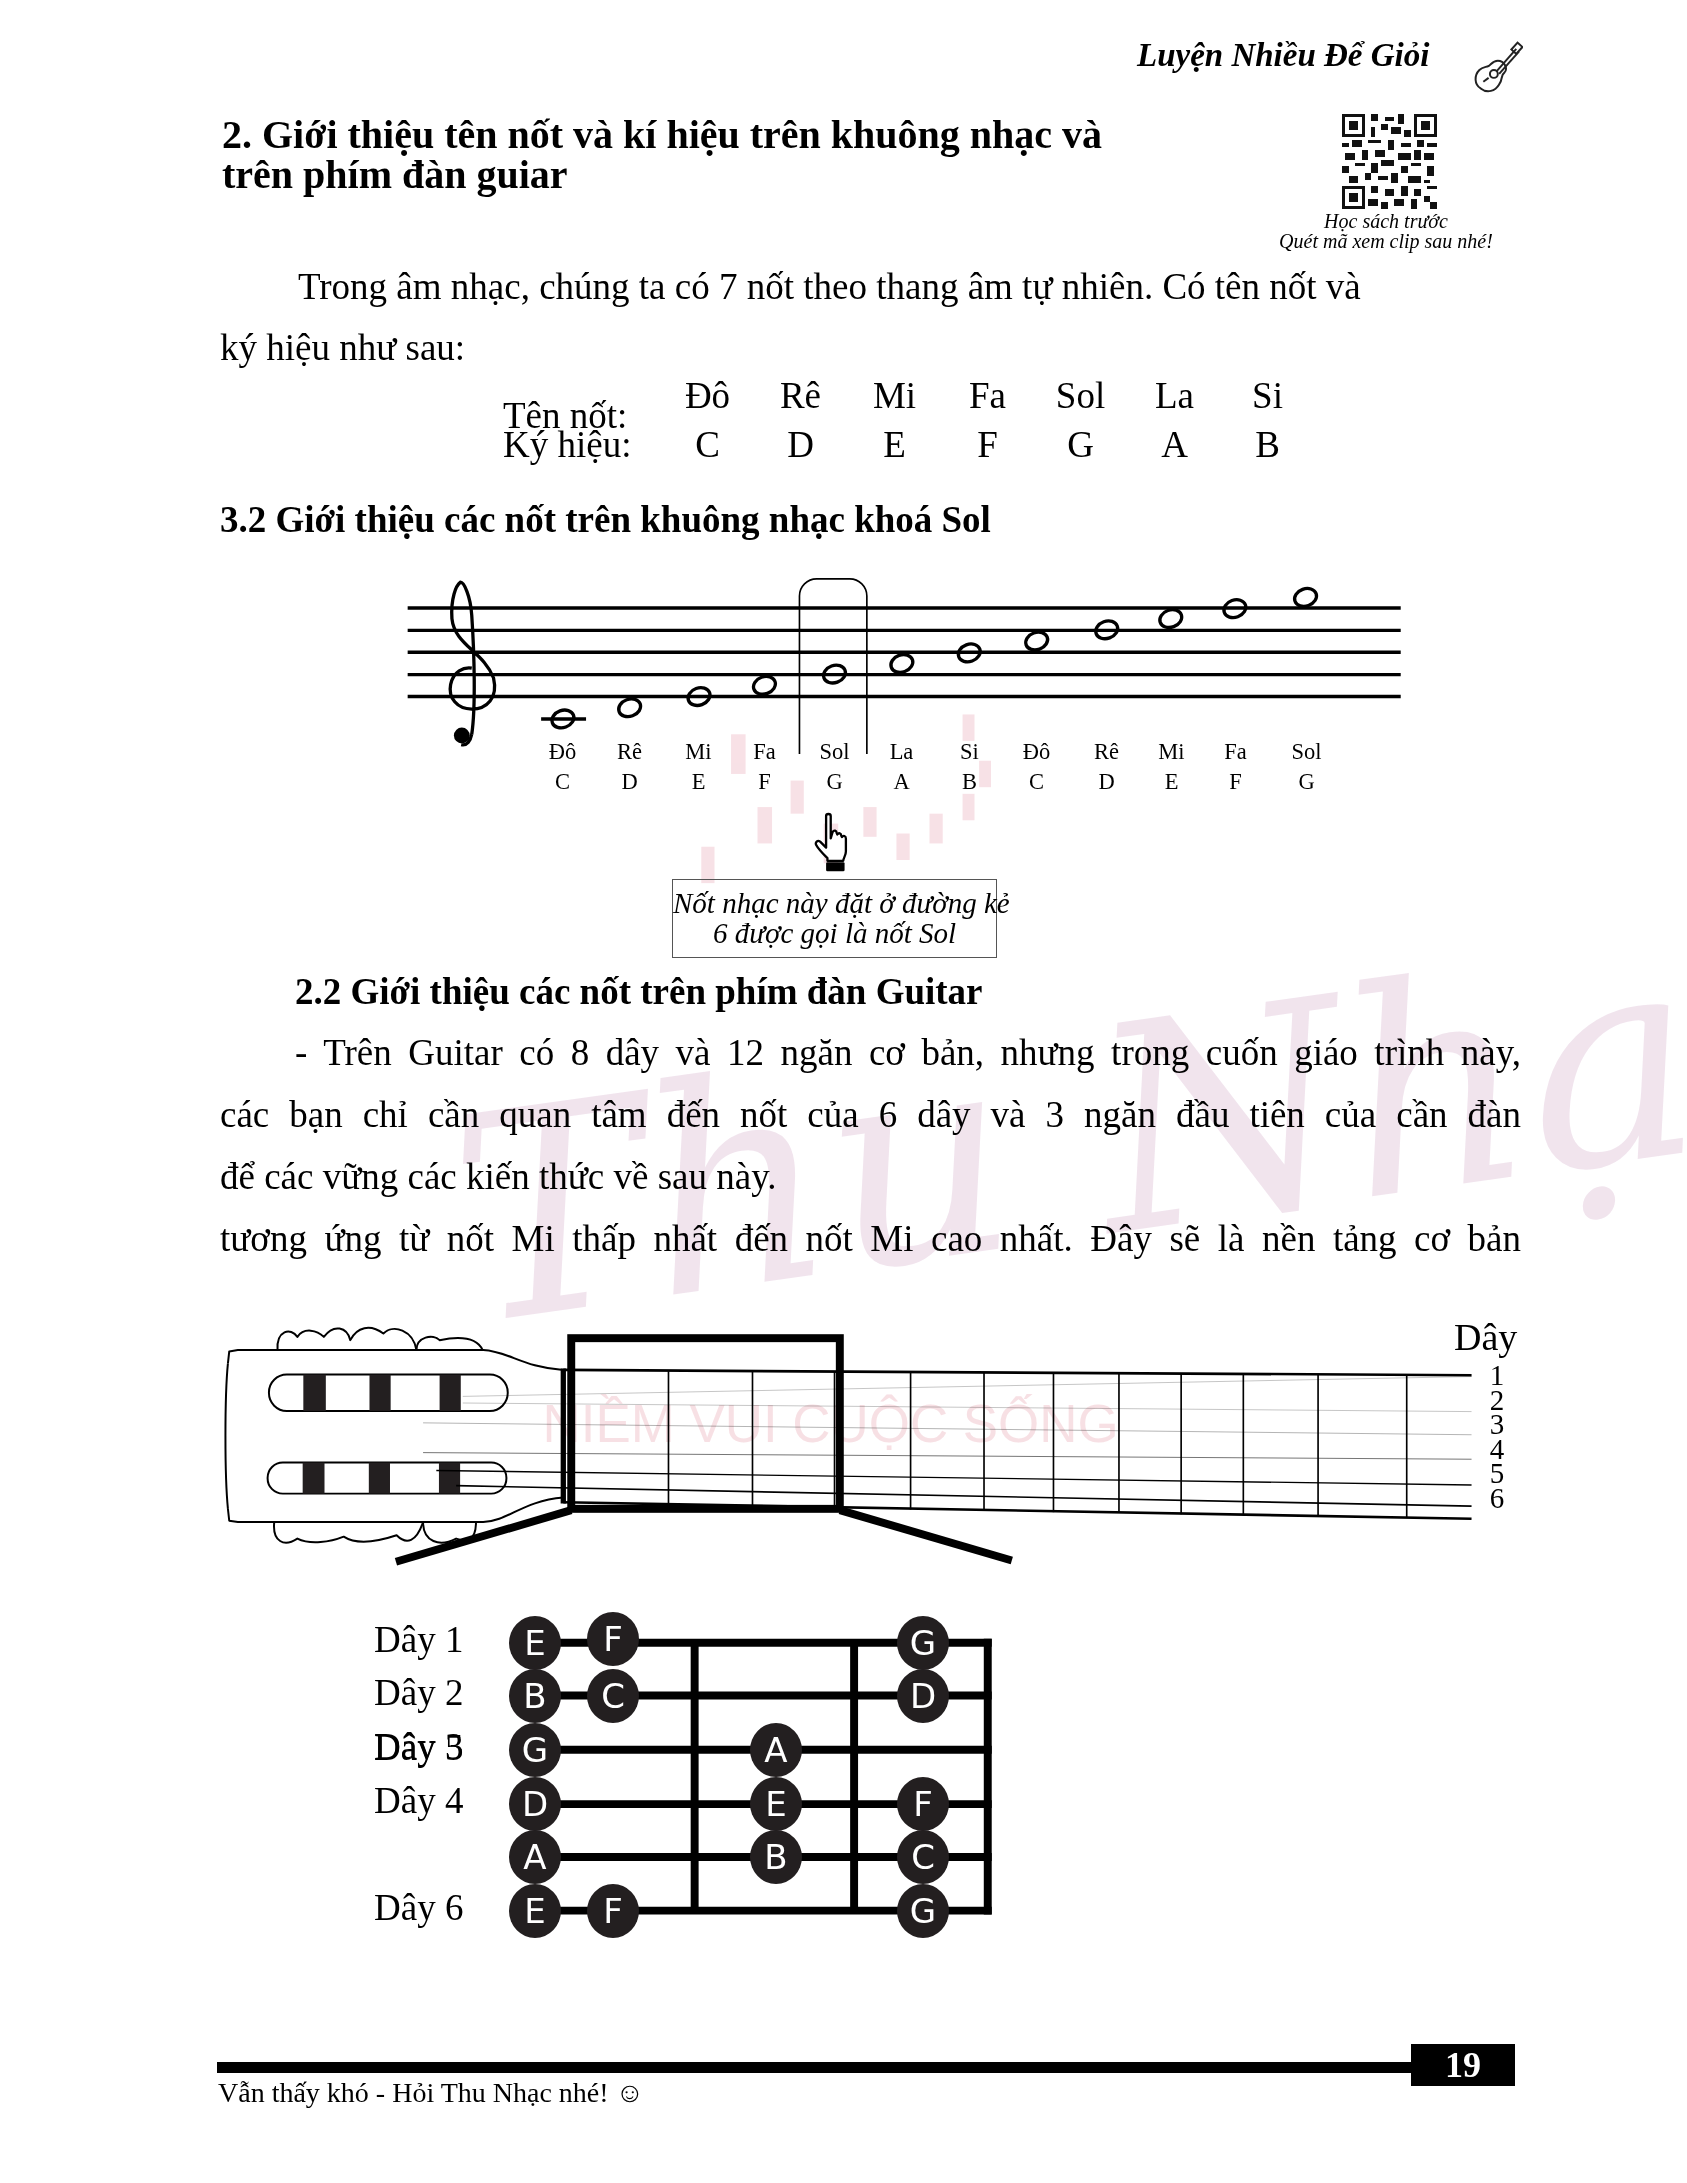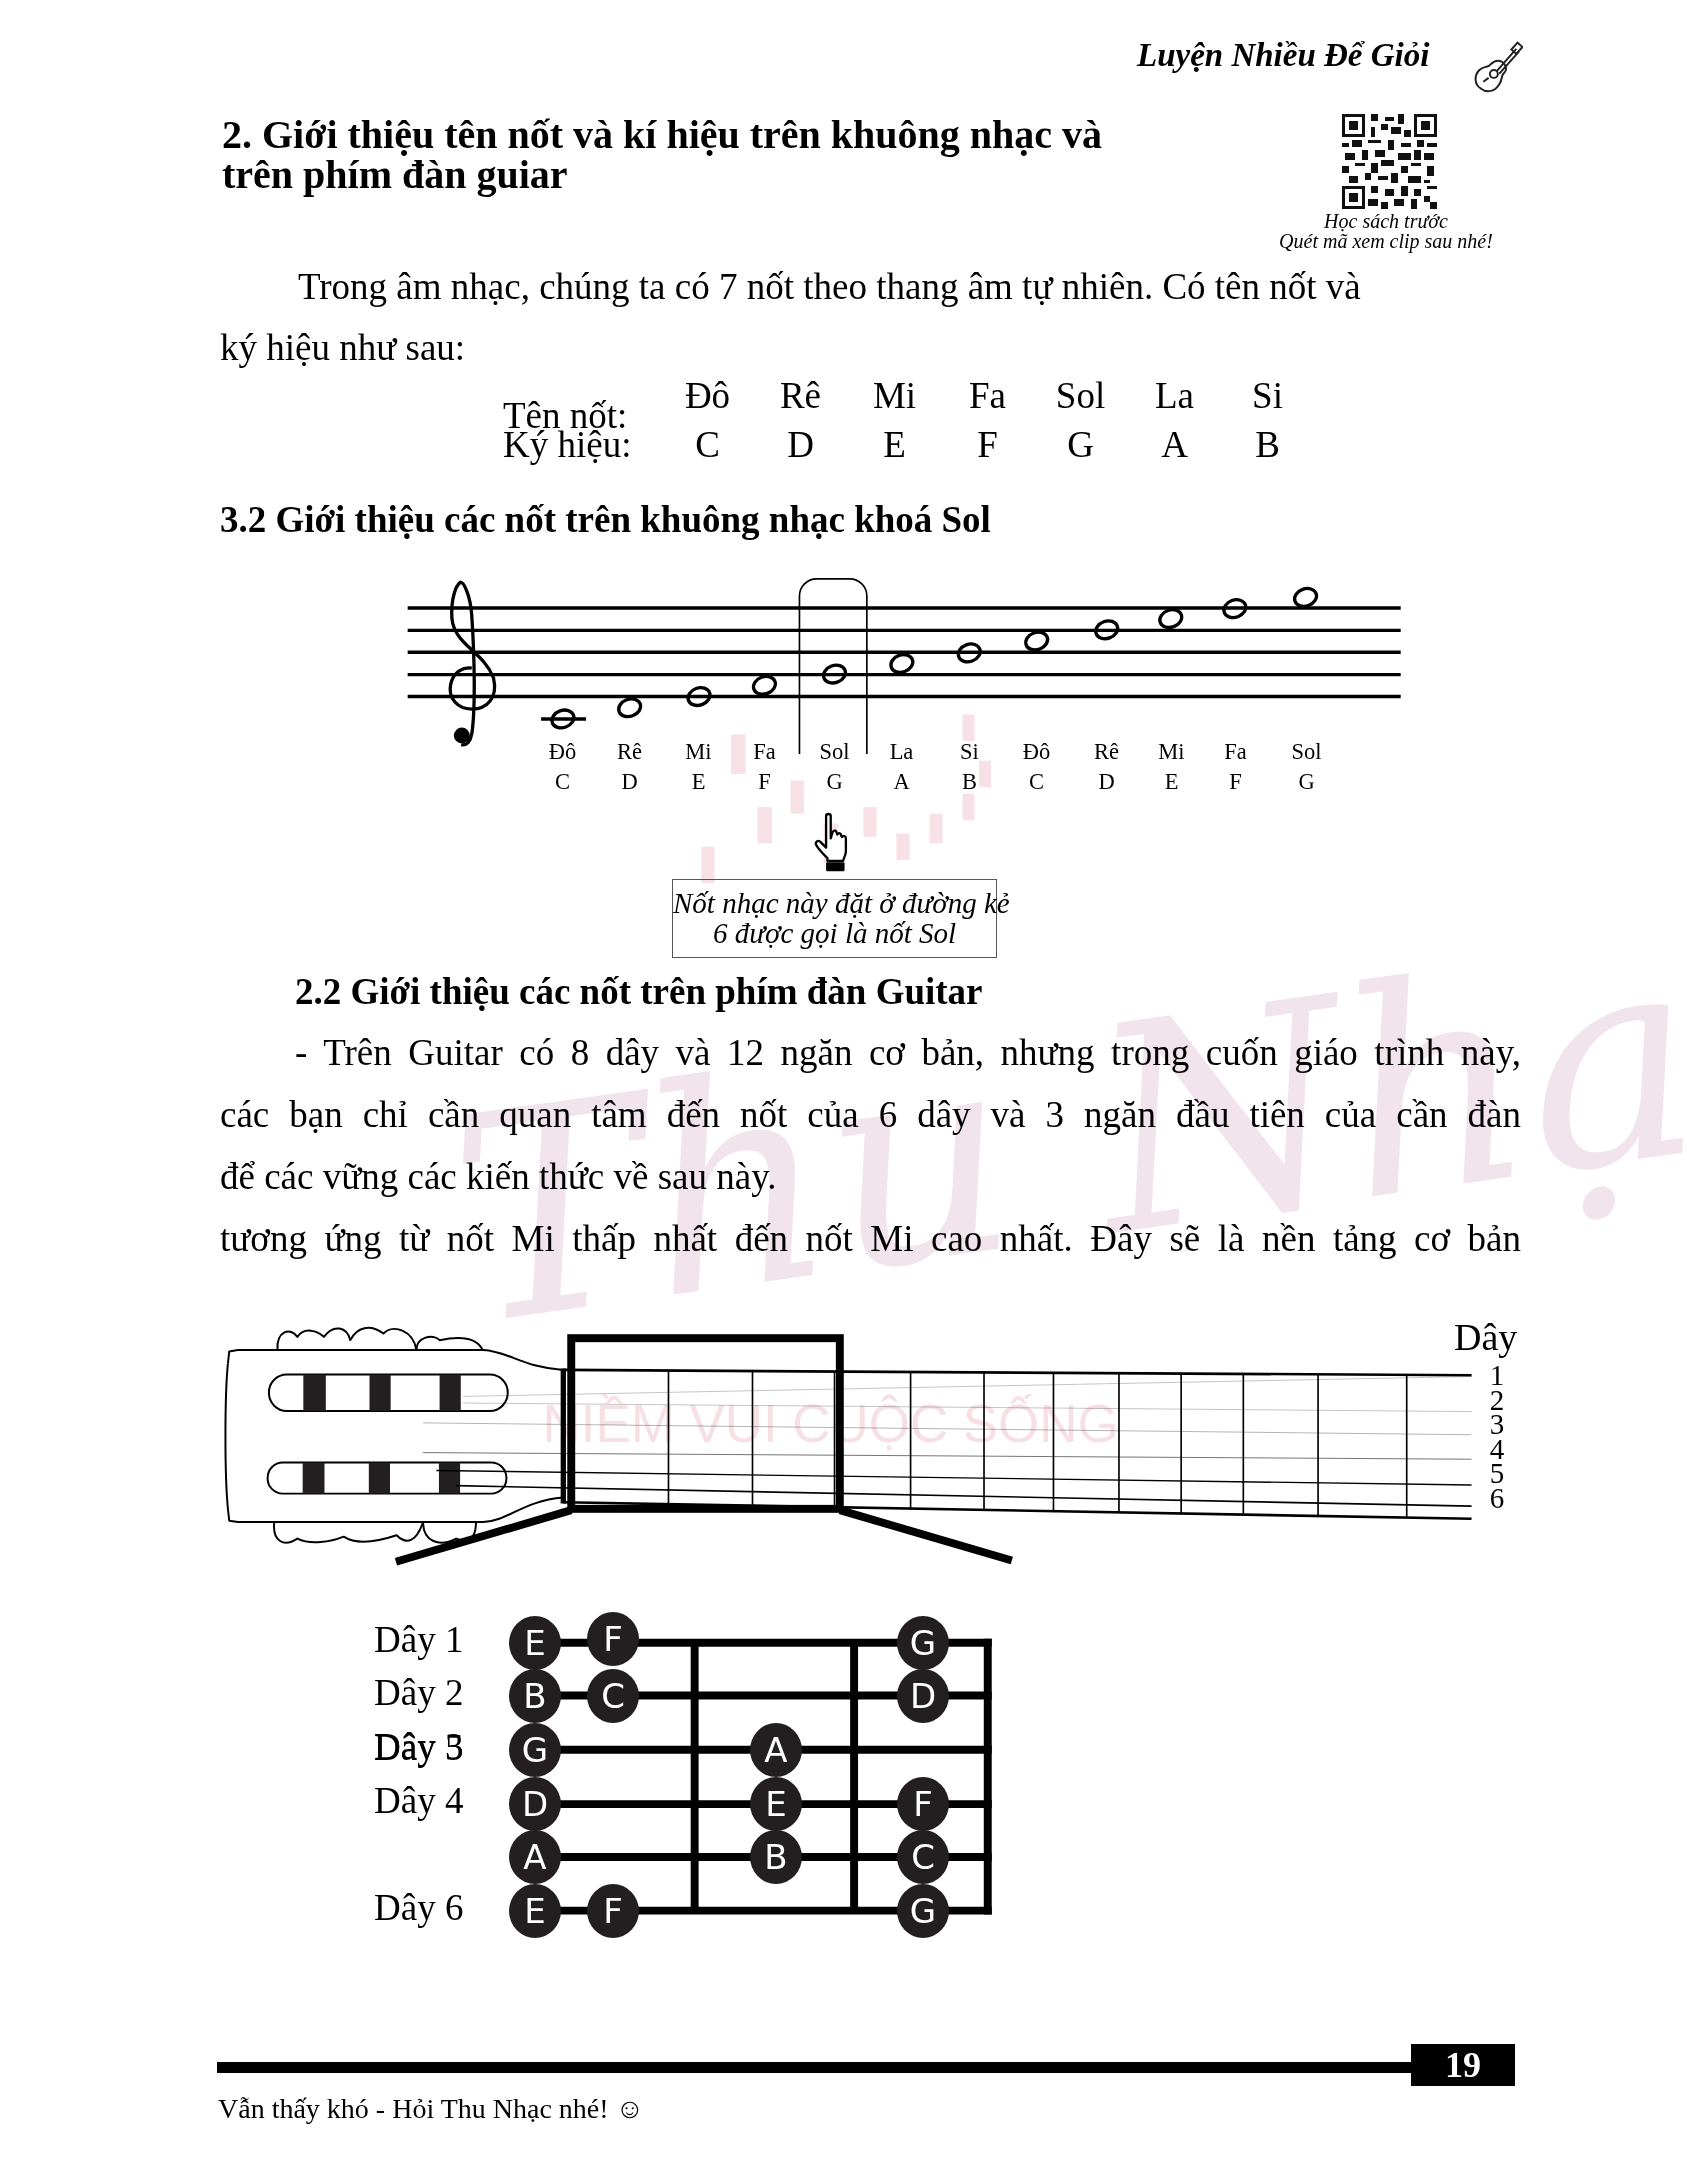--- a/index.html
+++ b/index.html
@@ -20,21 +20,21 @@
   .para { left:220px; width:1301px; font-size:37px; line-height:62px; text-align:justify; white-space:normal; }
   .para .line { display:block; text-align:justify; text-align-last:justify; height:62px; }
   .para .line.last { text-align-last:left; }
   .fb-label { position:absolute; font-size:37px; left:374px; }
   .dot { position:absolute; width:52px; height:54px; border-radius:50%; background:#231f20;
          color:#fff; font-family:"DejaVu Sans", sans-serif; font-size:34px; line-height:54px;
          text-align:center; margin-left:-26px; margin-top:-27px; }
   .footer-bar { left:217px; top:2062px; width:1211px; height:10.6px; background:#000; }
   .page-box { left:1411px; top:2044px; width:104px; height:42px; background:#000; color:#fff;
               font-size:36px; font-weight:bold; text-align:center; line-height:42px; }
-  .footer-text { left:218px; top:2077px; font-size:28px;margin-top:16px; }
+  .footer-text { left:218px; top:2077px; font-size:28px; }
 </style>
 </head>
 <body>
 
 <svg class="watermark" viewBox="0 0 2550 3300">
   <g opacity="0.55">
     <g fill="#f2c9d2">
       <rect x="1105" y="1110" width="22" height="60"></rect>
       <rect x="1145" y="1220" width="22" height="55"></rect>
       <rect x="1195" y="1180" width="20" height="50"></rect>

